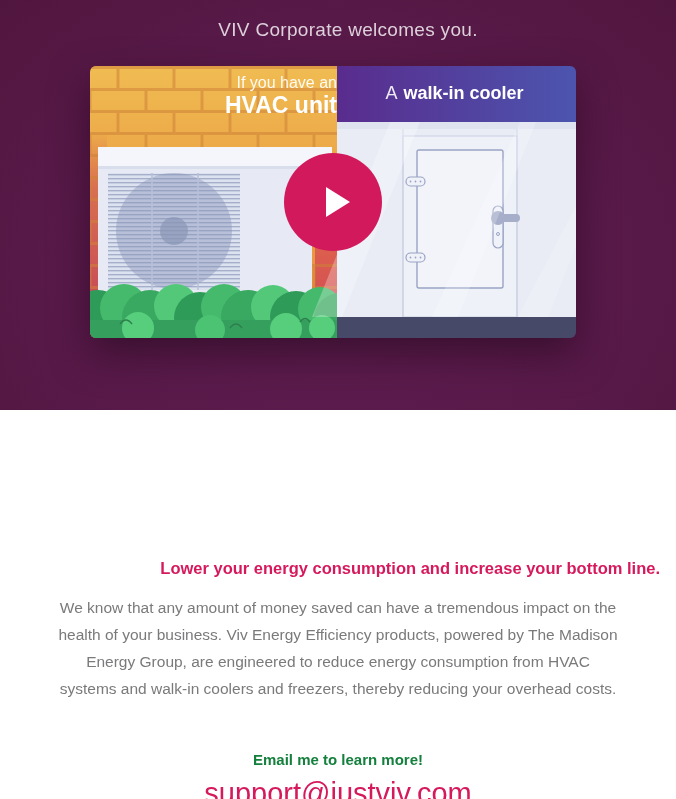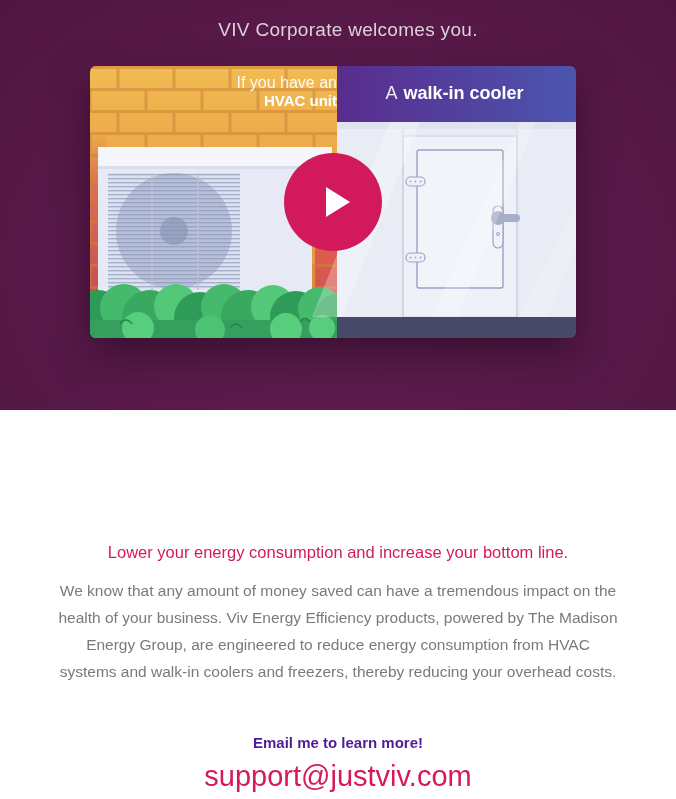--- a/index.html
+++ b/index.html
@@ -23,21 +23,21 @@
     position:absolute;left:90px;top:66px;width:486px;height:272px;
     border-radius:6px;overflow:hidden;cursor:pointer;
     box-shadow:0 16px 38px rgba(25,4,20,.5);
   }
   .video-thumb svg{display:block;}
   .cap-left{
     position:absolute;left:0;top:7px;width:247px;text-align:right;
     color:#fff;line-height:1.2;pointer-events:none;
   }
   .cap-left .l1{font-size:16px;font-weight:400;color:rgba(255,255,255,.93);}
-  .cap-left .l2{font-size:15px;font-weight:700;}
+  .cap-left .l2{font-size:23px;font-weight:700;}
   .cap-right{
     position:absolute;left:245px;top:17px;width:239px;text-align:center;
     color:#fff;font-size:18px;pointer-events:none;
   }
   .cap-right .pre{font-weight:300;margin-right:6px;color:rgba(255,255,255,.9);}
   .cap-right .bold{font-weight:700;}
   .play-button{
     position:absolute;left:194px;top:87px;width:98px;height:98px;
     border:none;border-radius:50%;background:#d2195c;
     display:flex;align-items:center;justify-content:center;cursor:pointer;
@@ -47,30 +47,30 @@
     width:0;height:0;margin-left:9px;
     border-top:15px solid transparent;
     border-bottom:15px solid transparent;
     border-left:24px solid #ffffff;
   }
   
   .content{
     width:676px;height:389px;background:#fff;text-align:center;
   }
   .content-headline{
-    margin:0;padding-top:133px;
-    font-size:16.5px;font-weight:400;color:#d6195c;
+    margin:16px;padding-top:133px;
+    font-size:16.5px;font-weight:700;color:#d6195c;text-align:right;
   }
   .content-body{
     margin:15px auto 0 auto;width:562px;
     font-size:15.5px;line-height:27px;color:#7a7a7c;font-weight:400;
   }
   .cta-label{
     margin:49px 0 0 0;
-    font-size:15px;font-weight:700;color:#4c1d95;
+    font-size:15px;font-weight:700;color:#15803d;
   }
   .email-link{
     display:inline-block;margin-top:9px;
     font-size:29px;font-weight:400;color:#d6195c;text-decoration:none;
   }
 </style>
 </head>
 <body>
 
 <div class="hero">

